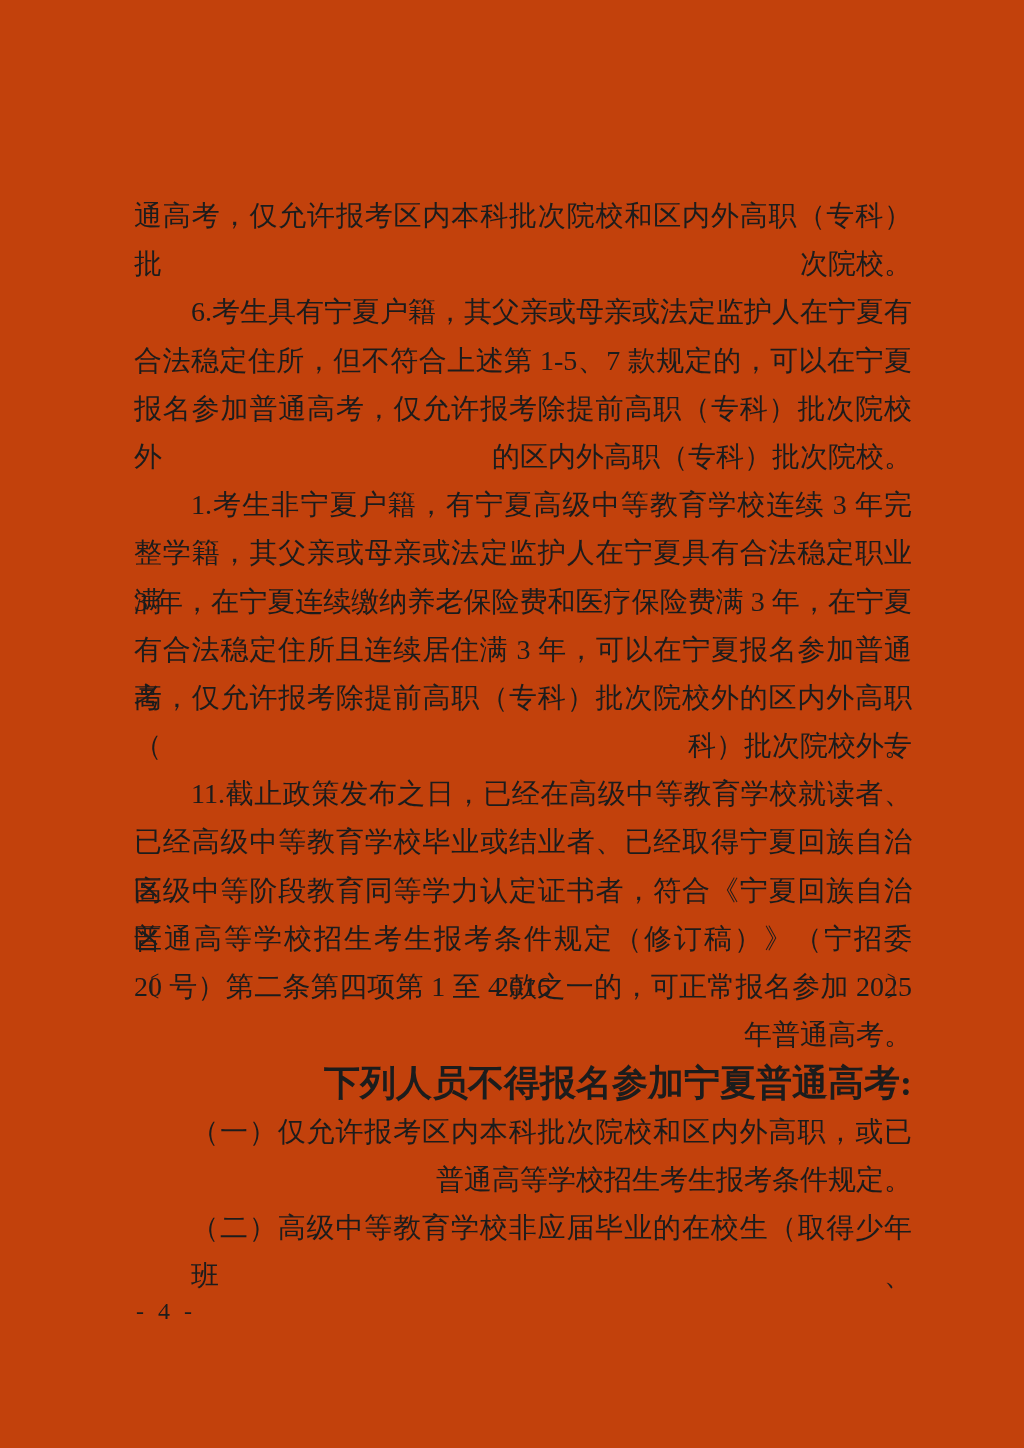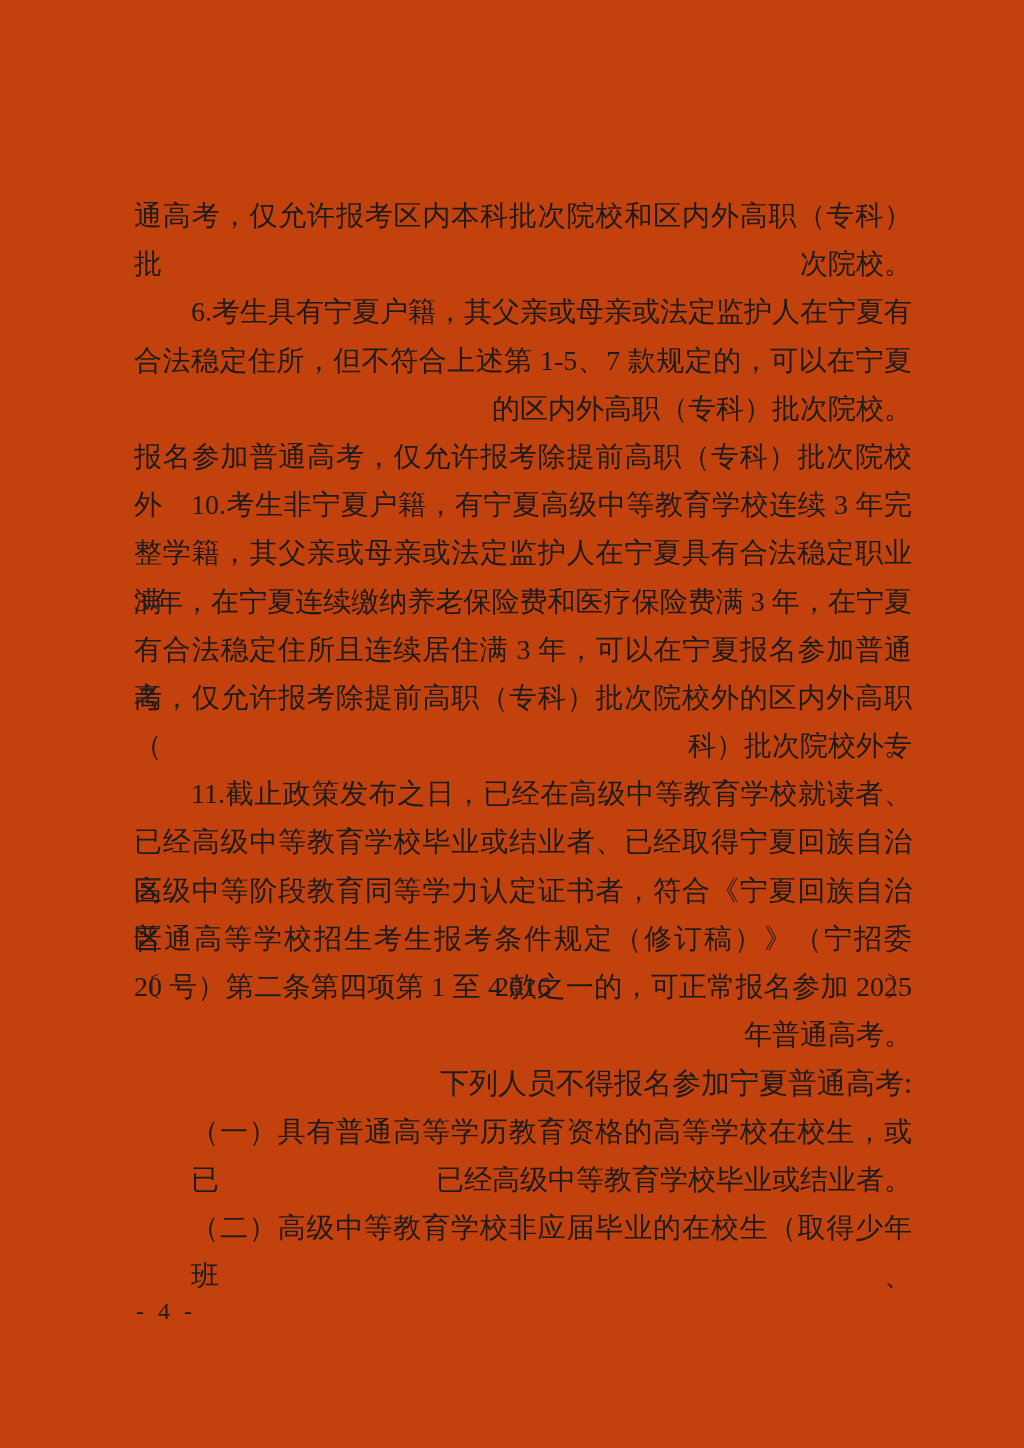--- a/index.html
+++ b/index.html
@@ -32,54 +32,54 @@
   .line.justify {
     white-space: normal;
     text-align: justify;
     text-align-last: justify;
     -moz-text-align-last: justify;
   }
   .line.indent {
     padding-left: 57px;
   }
   .line.bold {
-    font-weight: 400;
-    font-size: 29px;
+    font-weight: 700;
+    font-size: 36px;
   }
   .page-number {
     position: absolute;
     left: 136px;
     top: 1298px;
     font-size: 24px;
     letter-spacing: 4px;
     color: #1c1c1c;
   }
 </style>
 </head>
 <body>
 
 <div class="page">
   <div class="text-block" id="text-block">
       <div class="line justify">通高考，仅允许报考区内本科批次院校和区内外高职（专科）批</div>
       <div class="line">次院校。</div>
       <div class="line indent justify">6.考生具有宁夏户籍，其父亲或母亲或法定监护人在宁夏有</div>
       <div class="line justify">合法稳定住所，但不符合上述第 1-5、7 款规定的，可以在宁夏</div>
+      <div class="line justify">报名参加普通高考，仅允许报考除提前高职（专科）批次院校外</div>
       <div class="line">的区内外高职（专科）批次院校。</div>
-      <div class="line justify">报名参加普通高考，仅允许报考除提前高职（专科）批次院校外</div>
-      <div class="line indent justify">10.考生非宁夏户籍，有宁夏高级中等教育学校连续 3 年完</div>
+      <div class="line indent justify">1.考生非宁夏户籍，有宁夏高级中等教育学校连续 3 年完</div>
       <div class="line justify">整学籍，其父亲或母亲或法定监护人在宁夏具有合法稳定职业满</div>
       <div class="line justify">3 年，在宁夏连续缴纳养老保险费和医疗保险费满 3 年，在宁夏</div>
       <div class="line justify">有合法稳定住所且连续居住满 3 年，可以在宁夏报名参加普通高</div>
       <div class="line justify">考，仅允许报考除提前高职（专科）批次院校外的区内外高职（专</div>
       <div class="line">科）批次院校外。</div>
       <div class="line indent justify">11.截止政策发布之日，已经在高级中等教育学校就读者、</div>
       <div class="line justify">已经高级中等教育学校毕业或结业者、已经取得宁夏回族自治区</div>
       <div class="line justify">高级中等阶段教育同等学力认定证书者，符合《宁夏回族自治区</div>
       <div class="line justify">普通高等学校招生考生报考条件规定（修订稿）》（宁招委〔2016〕</div>
       <div class="line justify">20 号）第二条第四项第 1 至 4 款之一的，可正常报名参加 2025</div>
       <div class="line">年普通高考。</div>
       <div class="line indent bold">下列人员不得报名参加宁夏普通高考:</div>
-      <div class="line indent justify">（一）具有普通高等学历教育资格的高等学校在校生，或已</div>
-      <div class="line">已经高级中等教育学校毕业或结业者。</div>
+      <div class="line indent justify">（一）仅允许报考区内本科批次院校和区内外高职，或已</div>
+      <div class="line">普通高等学校招生考生报考条件规定。</div>
       <div class="line indent justify">（二）高级中等教育学校非应届毕业的在校生（取得少年班、</div>
     </div>
   <div class="page-number">- 4 -</div>
 </div>
 
 </body></html>

